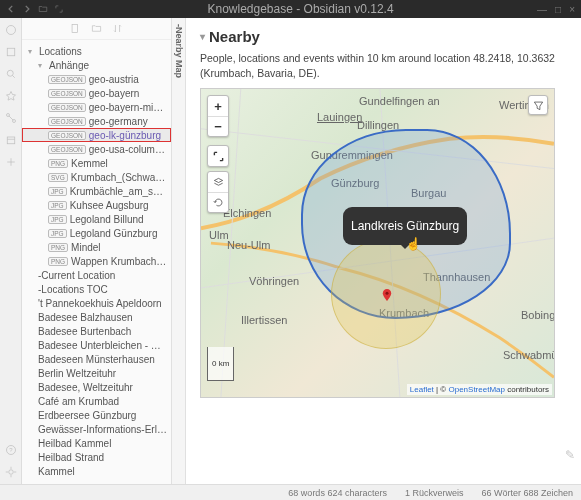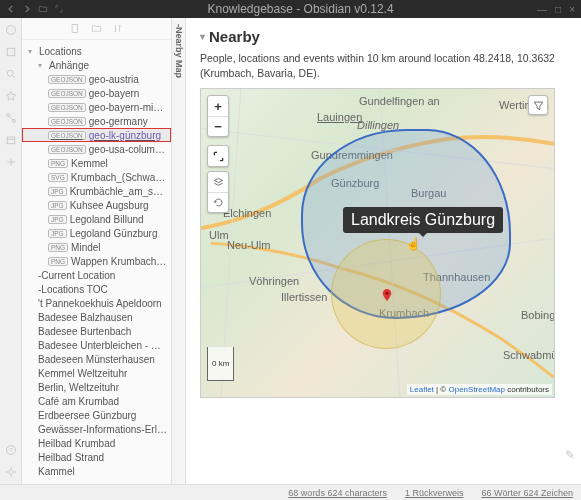--- a/index.html
+++ b/index.html
@@ -15,21 +15,21 @@
     .sidebar { width: 150px; background: #fafafa; border-right: 1px solid #e0e0e0; display: flex; flex-direction: column; overflow: hidden; }
     .sidebar-tabs { height: 22px; display: flex; justify-content: center; gap: 10px; align-items: center; border-bottom: 1px solid #eee; }
     .sidebar-tabs .ic { width: 11px; height: 11px; opacity: 0.4; }
     .tree { flex: 1; overflow-y: auto; overflow-x: hidden; padding: 4px 0; font-size: 10px; color: #555; }
     .tree::-webkit-scrollbar { width: 4px; }
     .tree::-webkit-scrollbar-thumb { background: #ccc; }
     .tree-item { padding: 1.5px 4px 1.5px 6px; white-space: nowrap; cursor: pointer; display: flex; align-items: center; gap: 3px; }
     .tree-item.root { font-weight: 400; }
     .tree-item .chev { font-size: 8px; opacity: 0.5; width: 8px; }
     .tree-item .badge { font-size: 6.5px; border: 1px solid #bbb; border-radius: 2px; padding: 0 2px; color: #888; background: #f5f5f5; }
-    .tree-item.selected { background: #eaeaea; text-decoration: underline; }
+    .tree-item.selected { background: #eaeaea; }
     .tree-item.selected .name { color: #6b5bb3; }
     .tree-item.highlighted { outline: 1.5px solid #d33; outline-offset: -1px; }
     .tree-item.lvl1 { padding-left: 16px; }
     .tree-item.lvl2 { padding-left: 26px; }
     .tree-item.plain { padding-left: 16px; }
     .tree-item .name { overflow: hidden; text-overflow: ellipsis; }
     .spine { width: 14px; background: #f5f5f5; border-right: 1px solid #e0e0e0; writing-mode: vertical-rl; text-orientation: mixed; font-size: 9px; font-weight: 600; color: #666; padding: 6px 0; text-align: left; display:flex; justify-content:flex-start; align-items:center;}
     .content { flex: 1; background: #fff; display: flex; flex-direction: column; overflow: hidden; position: relative; }
     .content-scroll { padding: 10px 14px; overflow: auto; flex: 1; }
     .content h2 { font-size: 15px; font-weight: 700; margin-bottom: 6px; display: flex; align-items: center; gap: 4px;}
@@ -38,29 +38,29 @@
     .map { position: relative; width: 355px; height: 310px; border: 1px solid #ccc; background: linear-gradient(135deg, #e8f0e0 0%, #dae8d0 30%, #f0e8d5 60%, #d8e8d8 100%); overflow: hidden; font-size: 9px; }
     .map-roads { position: absolute; inset: 0; }
     .map-label { position: absolute; font-size: 11px; color: #666; white-space: nowrap; }
     .map-ctrl-grp { position: absolute; left: 6px; background: #fff; border: 1px solid #bbb; border-radius: 3px; box-shadow: 0 1px 2px rgba(0,0,0,.2); }
     .map-ctrl-btn { width: 20px; height: 20px; display: flex; align-items: center; justify-content: center; font-size: 13px; font-weight: bold; color: #333; cursor: pointer; }
     .map-ctrl-btn + .map-ctrl-btn { border-top: 1px solid #ddd; }
     .map-ctrl-right { position: absolute; right: 6px; top: 6px; }
     .map-ctrl-right .map-ctrl-btn { border: 1px solid #bbb; border-radius: 3px; background: #fff; box-shadow: 0 1px 2px rgba(0,0,0,.2); }
     .map-overlay-poly { position: absolute; left: 100px; top: 40px; width: 210px; height: 190px; background: rgba(100,150,220,.25); border: 2px solid #3a6bc5; border-radius: 50% 40% 55% 45% / 45% 55% 40% 50%; }
     .map-overlay-circle { position: absolute; left: 130px; top: 150px; width: 110px; height: 110px; background: rgba(230,200,80,.3); border: 1px solid rgba(200,170,50,.5); border-radius: 50%; }
-    .map-tooltip { position: absolute; left: 142px; top: 118px; background: #333; color: #fff; padding: 4px 8px; border-radius: 3px; font-size: 16px; white-space: nowrap; }
+    .map-tooltip { position: absolute; left: 142px; top: 118px; background: #333; color: #fff; padding: 12px 8px; border-radius: 9px; font-size: 12px; white-space: nowrap; }
     .map-tooltip::after { content: ''; position: absolute; bottom: -4px; left: 50%; margin-left: -4px; border: 4px solid transparent; border-top-color: #333; border-bottom: none; }
     .map-cursor { position: absolute; left: 205px; top: 148px; font-size: 12px; }
     .map-marker { position: absolute; left: 180px; top: 200px; width: 12px; height: 12px; }
     .map-scale { position: absolute; left: 6px; bottom: 16px; background: rgba(255,255,255,.7); border: 1px solid #666; border-top: none; padding: 12px 4px; font-size: 8px; }
     .map-attrib { position: absolute; right: 2px; bottom: 2px; background: rgba(255,255,255,.7); padding: 1px 3px; font-size: 8px; color: #333; }
     .map-attrib a { color: #2a6dd1; text-decoration: none; }
     .edit-icon { position: absolute; right: 6px; bottom: 22px; opacity: 0.3; font-size: 12px; }
-    .statusbar { height: 16px; background: #f0f0f0; border-top: 1px solid #ddd; display: flex; align-items: center; font-size: 9px; color: #777; padding: 0 8px; gap: 18px; text-decoration: underline; }
+    .statusbar { height: 16px; background: #f0f0f0; border-top: 1px solid #ddd; display: flex; align-items: center; font-size: 9px; color: #777; padding: 0 8px; gap: 18px; }
     .statusbar .spacer { flex: 1; }
   </style>
 </head>
 <body>
 
 <div class="titlebar">
   <div class="titlebar-left">
     <svg class="icon" viewBox="0 0 16 16">
         <path d="M10 3L5 8l5 5" stroke="#aaa" fill="none" stroke-width="2"></path>
       </svg>
@@ -212,36 +212,36 @@
         <div class="tree-item plain">
           <span class="name">Badesee Burtenbach</span>
         </div>
         <div class="tree-item plain">
           <span class="name">Badesee Unterbleichen - Oberegg</span>
         </div>
         <div class="tree-item plain">
           <span class="name">Badeseen Münsterhausen</span>
         </div>
         <div class="tree-item plain">
-          <span class="name">Kemmel Weltzeituhr</span>
-        </div>
-        <div class="tree-item plain">
-          <span class="name">Berlin, Weltzeituhr</span>
+          <span class="name">Berlin Weltzeituhr</span>
+        </div>
+        <div class="tree-item plain">
+          <span class="name">Badesee, Weltzeituhr</span>
         </div>
         <div class="tree-item plain">
           <span class="name">Café am Krumbad</span>
         </div>
         <div class="tree-item plain">
           <span class="name">Erdbeersee Günzburg</span>
         </div>
         <div class="tree-item plain">
           <span class="name">Gewässer-Informations-Erlebnis-Pf</span>
         </div>
         <div class="tree-item plain">
-          <span class="name">Heilbad Krumbad</span>
+          <span class="name">Heilbad Kammel</span>
         </div>
         <div class="tree-item plain">
           <span class="name">Heilbad Strand</span>
         </div>
         <div class="tree-item plain">
           <span class="name">Kammel</span>
         </div>
       </div>
   </div>
 
@@ -259,29 +259,29 @@
       <div class="map">
         <svg class="map-roads" viewBox="0 0 355 310">
           <path d="M0 140 Q 60 130 120 90 Q 180 60 250 50 Q 300 45 355 55" stroke="#f4c26b" stroke-width="4" fill="none"></path>
           <path d="M10 155 Q 80 160 140 180 Q 220 200 300 250 Q 330 270 355 290" stroke="#f4c26b" stroke-width="3" fill="none"></path>
           <path d="M0 40 L 355 80 M0 200 L 355 150 M40 0 L 20 310 M180 0 L 200 310" stroke="#ddd" stroke-width="1" fill="none"></path>
         </svg>
         <div id="map-labels">
             <span class="map-label" style="left: 158px; top: 6px;">Gundelfingen an</span>
             <span class="map-label" style="left: 298px; top: 10px;">Wertingen</span>
             <span class="map-label" style="left: 116px; top: 22px; text-decoration: underline;">Lauingen</span>
-            <span class="map-label" style="left: 156px; top: 30px; font-style: italic;">Dillingen</span>
+            <span class="map-label" style="left: 156px; top: 30px;">Dillingen</span>
             <span class="map-label" style="left: 110px; top: 60px;">Gundremmingen</span>
             <span class="map-label" style="left: 130px; top: 88px;">Günzburg</span>
             <span class="map-label" style="left: 210px; top: 98px;">Burgau</span>
             <span class="map-label" style="left: 22px; top: 118px;">Elchingen</span>
             <span class="map-label" style="left: 8px; top: 140px;">Ulm</span>
             <span class="map-label" style="left: 26px; top: 150px;">Neu-Ulm</span>
             <span class="map-label" style="left: 48px; top: 186px;">Vöhringen</span>
-            <span class="map-label" style="left: 40px; top: 202px; margin-left: 40px;">Illertissen</span>
+            <span class="map-label" style="left: 40px; top: 225px;">Illertissen</span>
             <span class="map-label" style="left: 222px; top: 182px;">Thannhausen</span>
             <span class="map-label" style="left: 178px; top: 218px;">Krumbach</span>
             <span class="map-label" style="left: 320px; top: 220px;">Bobingen</span>
             <span class="map-label" style="left: 302px; top: 260px;">Schwabmünchen</span>
           </div>
         <div class="map-overlay-poly"></div>
         <div class="map-overlay-circle"></div>
         <div class="map-tooltip">Landkreis Günzburg</div>
         <span class="map-cursor">☝</span>
         <svg class="map-marker" viewBox="0 0 16 20">
@@ -326,14 +326,14 @@
       </div>
     </div>
     <span class="edit-icon">✎</span>
   </div>
 </div>
 
 <div class="statusbar">
   <div class="spacer"></div>
   <span>68 words 624 characters</span>
   <span>1 Rückverweis</span>
-  <span>66 Wörter   624 Zeichen</span>
+  <span>66 Wörter   688 Zeichen</span>
 </div>
 
 </body></html>

